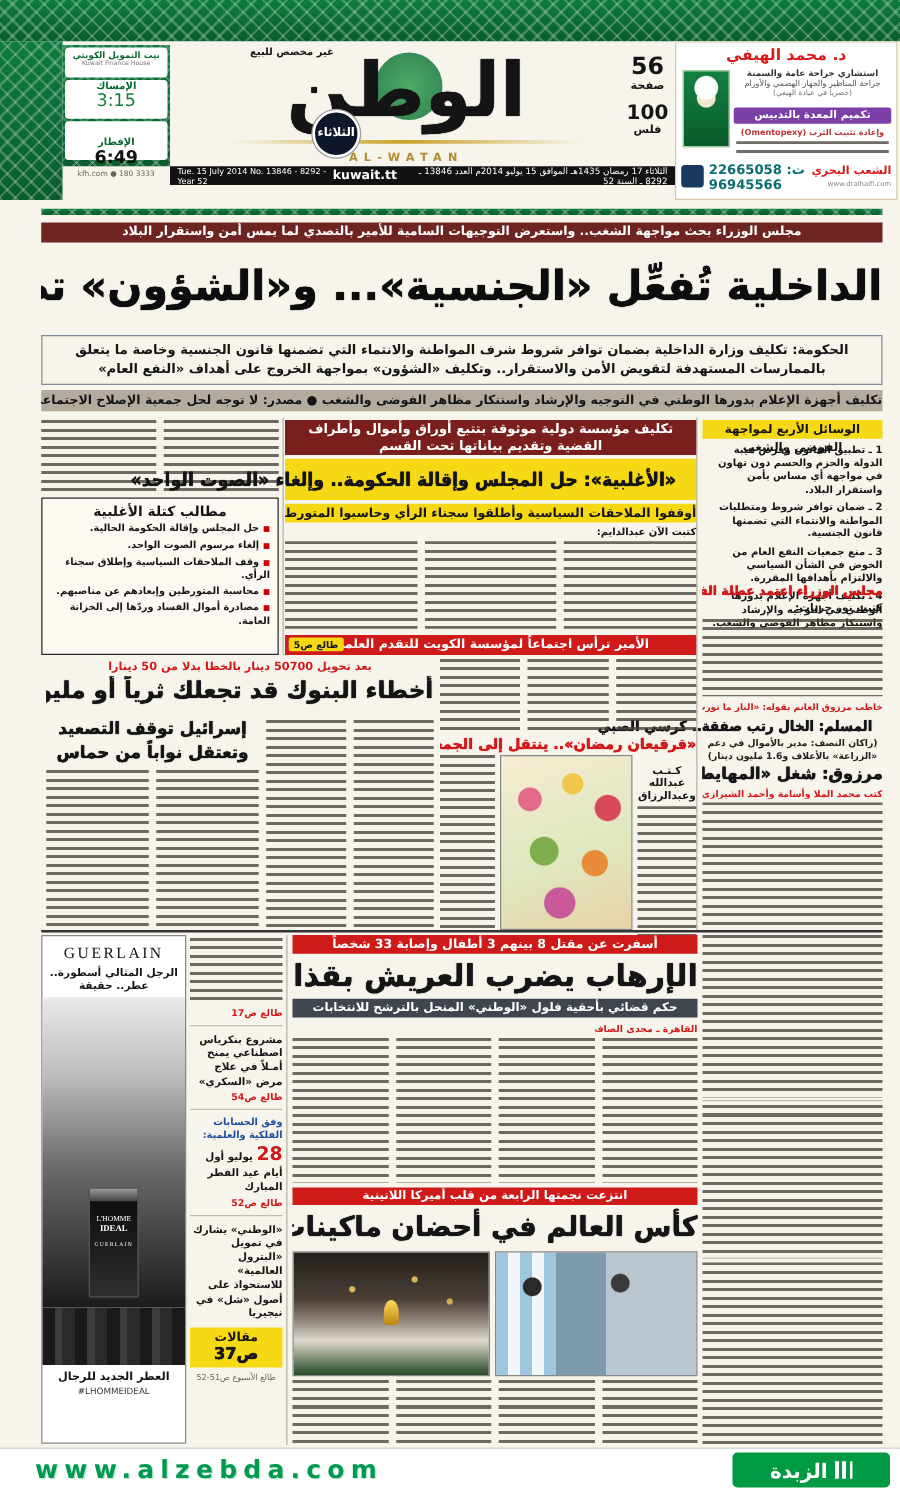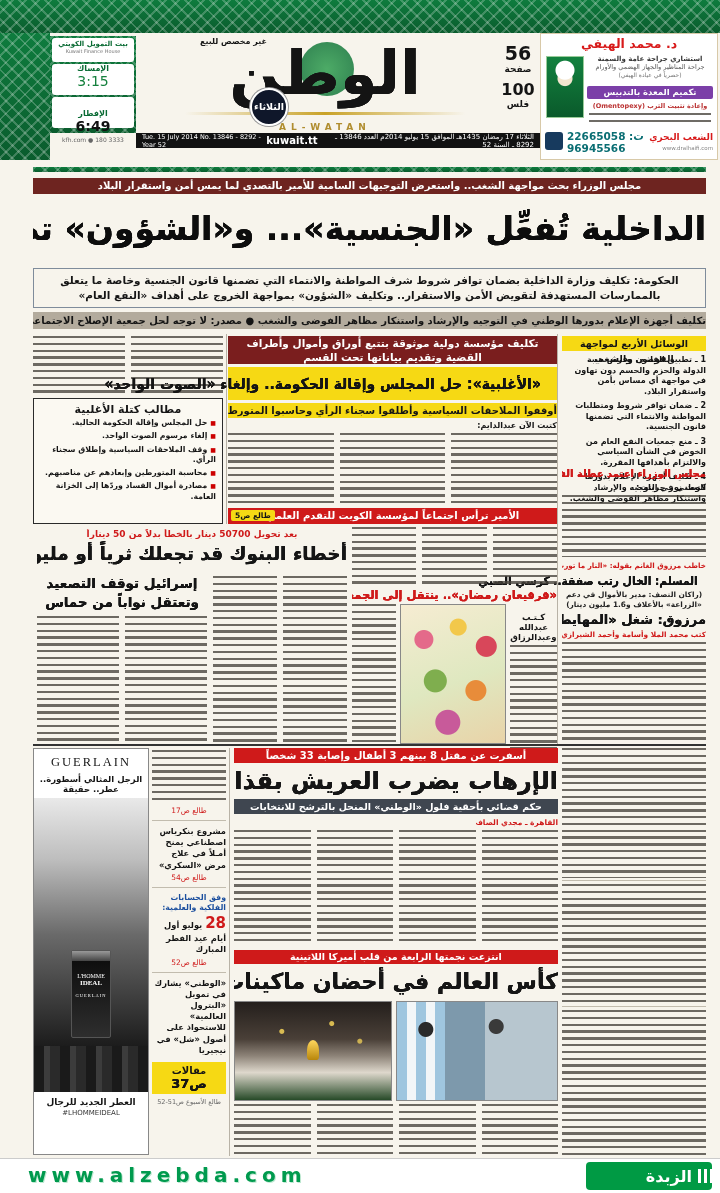--- a/index.html
+++ b/index.html
@@ -14,21 +14,21 @@
   .cols{display:flex;gap:6px}
   .cols>div{flex:1}
   .c{text-align:center}
   .nw{white-space:nowrap;overflow:hidden}
   .sx{display:inline-block;white-space:nowrap;transform-origin:center}
   .sx93{transform:scaleX(.93)}
   .heavy{font-weight:bold;text-shadow:0 0 .6px currentColor,0 0 .6px currentColor}
   .redtxt{color:#cf1a1a}
   .ybar{background:#f6d914}
   .vline{background:#b8b2a6;width:1px}
-  .pageref{color:#cf1a1a;font-weight:normal;font-size:7.5px;text-align:center;margin-top:2px}
+  .pageref{color:#cf1a1a;font-weight:bold;font-size:7.5px;text-align:right;margin-top:2px}
   .bdiv{height:1px;background:#c2bcae;margin:5px 0}
   .demand{font-size:7.8px;font-weight:bold;line-height:1.32;margin-bottom:3px}
   .demand .bullet{color:#cc0000;font-size:6px;margin-left:3px}
   .fm-item{font-size:8px;font-weight:bold;line-height:1.32;margin-bottom:4px;text-align:right}
   .photo-gergean{background:
       radial-gradient(circle at 22% 25%,#e46a8a 0 9px,transparent 10px),
       radial-gradient(circle at 55% 16%,#f2c84b 0 8px,transparent 9px),
       radial-gradient(circle at 82% 30%,#d8475a 0 10px,transparent 11px),
       radial-gradient(circle at 33% 55%,#7fae4e 0 11px,transparent 12px),
       radial-gradient(circle at 72% 62%,#e88c3a 0 10px,transparent 11px),
@@ -262,19 +262,19 @@
     </div>
 
   <div class="abs sim" style="left:562px;top:748px;width:144px;height:130px"></div>
   <div class="abs" style="left:562px;top:880px;width:144px;height:1px;background:#c2bcae"></div>
   <div class="abs sim" style="left:562px;top:884px;width:144px;height:120px"></div>
   <div class="abs" style="left:562px;top:1006px;width:144px;height:1px;background:#c2bcae"></div>
   <div class="abs sim" style="left:562px;top:1010px;width:144px;height:146px"></div>
 
   <div class="abs" style="left:0;top:1158px;width:720px;height:35px;background:#fff;border-top:1px solid #ccc">
     <div class="abs" style="left:28px;top:4px;font-size:20px;font-weight:bold;letter-spacing:5px;color:#009a4e;direction:ltr;text-shadow:1px 1px 0 #bfe8d2">www.alzebda.com</div>
-    <div class="abs" style="left:586px;top:3px;width:126px;height:28px;background:#009a44;border-radius:4px;display:flex;align-items:center;justify-content:flex-start;gap:6px">
+    <div class="abs" style="left:586px;top:3px;width:126px;height:28px;background:#009a44;border-radius:4px;display:flex;align-items:center;justify-content:center;gap:6px">
       <span style="display:inline-block;width:14px;height:14px;background:repeating-linear-gradient(90deg,#fff 0 3px,transparent 3px 6px)"></span>
       <span style="color:#fff;font-size:16px;font-weight:bold">الزبدة</span>
     </div>
   </div>
 
 </div>
 
 </body></html>

